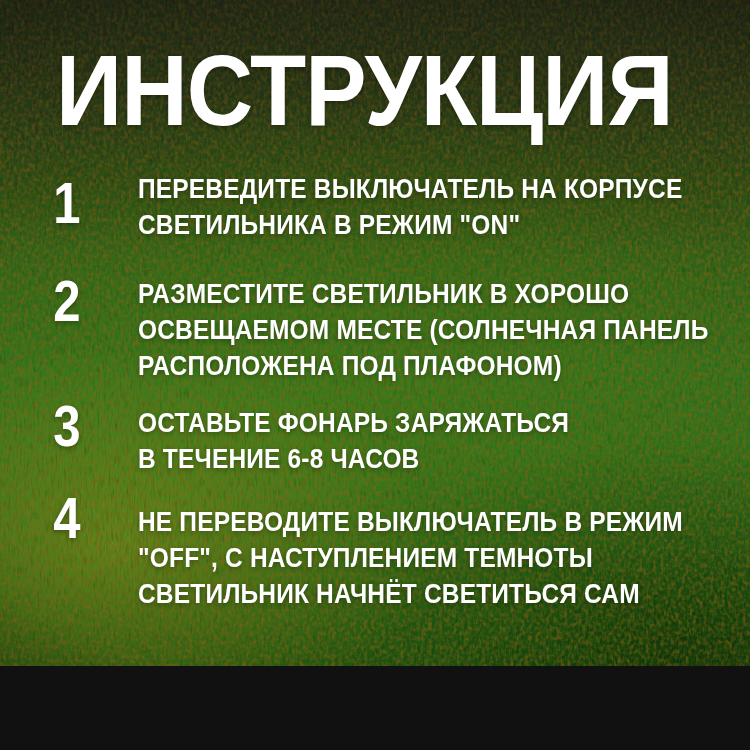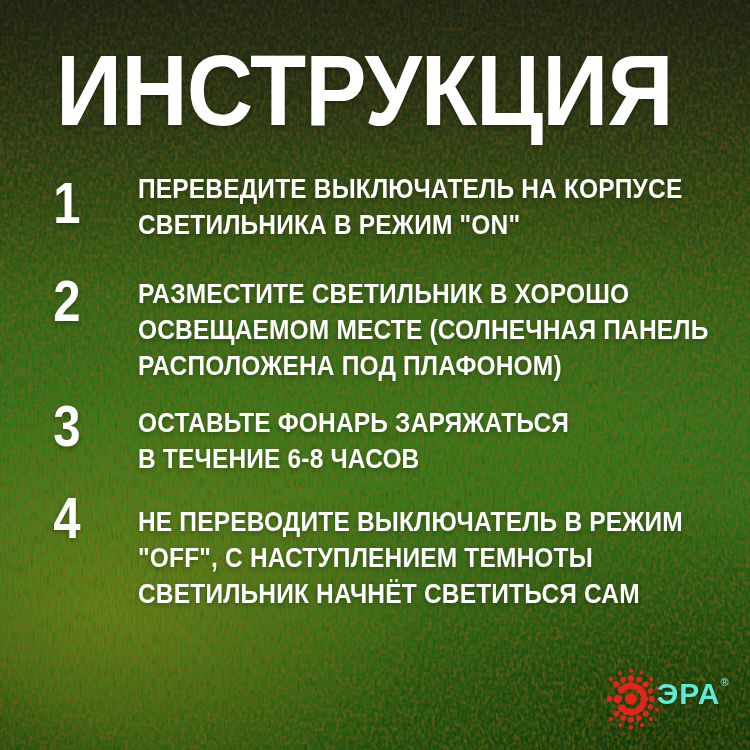--- a/index.html
+++ b/index.html
@@ -1,17 +1,17 @@
 <!DOCTYPE html>
 <html><head>
 <meta charset="utf-8">
 <style>
   html,body{margin:0;padding:0;background:#111;}
   #canvas{
-    position:relative;width:750px;height:750px;overflow:hidden;
+    position:relative;width:750px;height:666px;overflow:hidden;
     font-family:"Liberation Sans","DejaVu Sans",sans-serif;
     -webkit-font-smoothing:antialiased;
   }
   
   .bg-base{
     position:absolute;inset:0;
     background:
       radial-gradient(60% 42% at 15% 82%, rgba(152,162,34,0.55), rgba(152,162,34,0) 70%),
       radial-gradient(95% 70% at 42% 62%, rgba(72,142,30,0.42), rgba(72,142,30,0) 70%),
       radial-gradient(55% 45% at 88% 97%, rgba(8,34,5,0.55), rgba(8,34,5,0) 70%),

